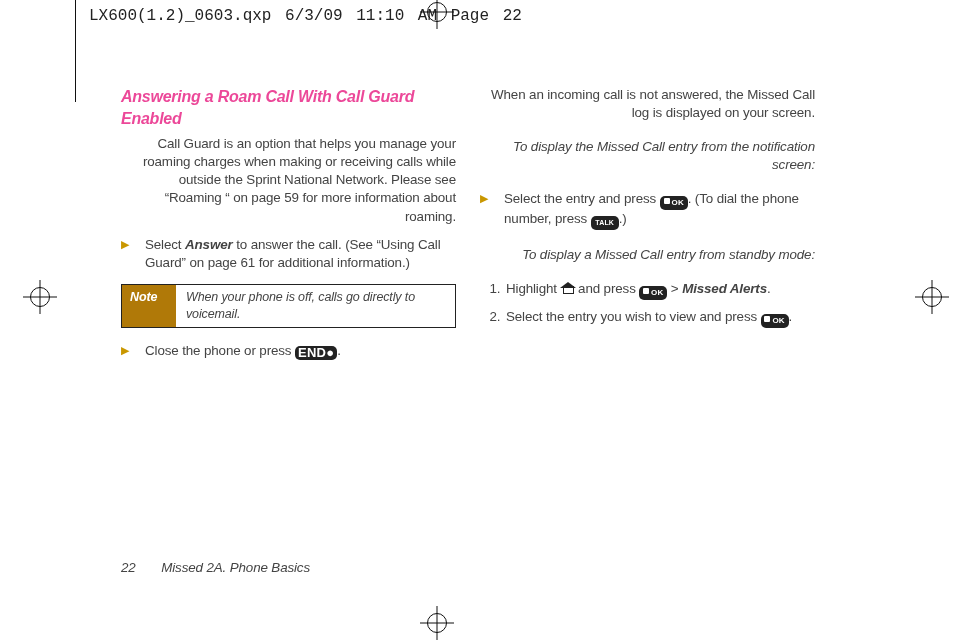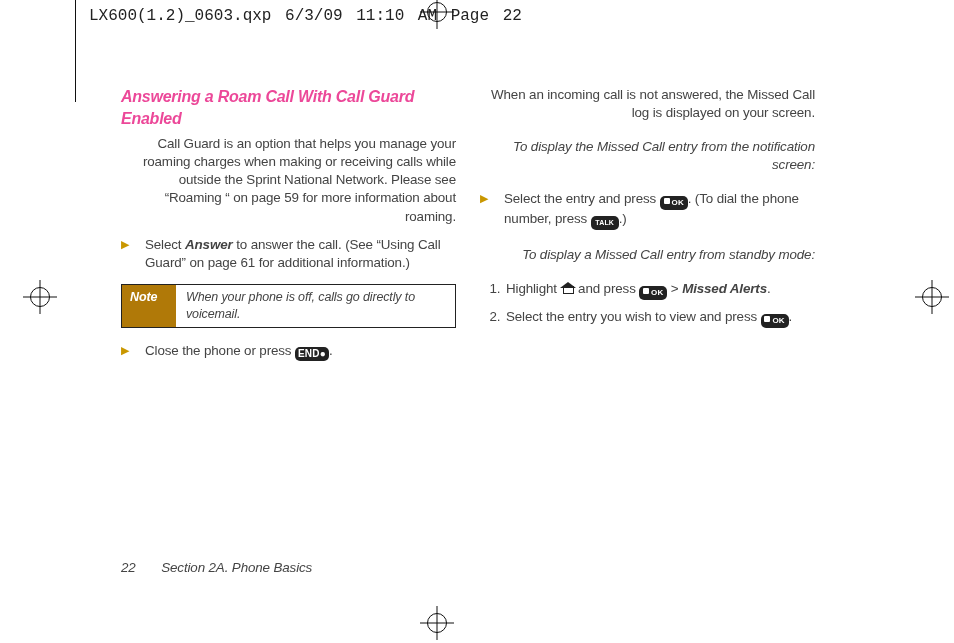--- a/index.html
+++ b/index.html
@@ -40,21 +40,21 @@
   ol.num>li{margin-bottom:8px;padding-left:2px;}
 
   
   .note{border:1px solid #222;display:flex;margin:6px 0 14px 0;font-size:12.5px;}
   .note .lbl{background:#b07908;color:#fff;font-style:italic;padding:4px 8px;font-weight:600;min-width:38px;}
   .note .txt{padding:4px 10px;font-style:italic;flex:1;}
 
   
   .key{display:inline-block;vertical-align:-2px;background:#222;color:#fff;border-radius:5px;height:14px;min-width:22px;padding:0 3px;font-size:8px;line-height:14px;text-align:center;font-family:Arial,sans-serif;font-weight:700;letter-spacing:.02em;}
   .key.ok:before{content:"";display:inline-block;width:6px;height:6px;background:#fff;border-radius:1px;margin-right:2px;vertical-align:1px;}
-  .key.end{font-size:10px}
+  .key.end{font-size:13px}
   .key.talk{font-size:7px}
   .home{display:inline-block;width:14px;height:12px;vertical-align:-1px;position:relative;}
   .home:before{content:"";position:absolute;left:2px;bottom:0;width:9px;height:7px;border:1.4px solid #222;border-top:none;}
   .home:after{content:"";position:absolute;left:-1px;top:0;width:0;height:0;border-left:8px solid transparent;border-right:8px solid transparent;border-bottom:6px solid #222;}
 
   
   .footer{position:absolute;left:121px;top:559px;font-style:italic;color:#444;}
   .footer .pg{display:inline-block;margin-right:22px;}
 </style>
 </head>
@@ -119,16 +119,16 @@
         <span>Highlight </span><span class="home"></span><span> and press </span><span class="key ok">OK</span><span> &gt; </span><span class="kw">Missed Alerts</span><span>.</span>
       </li>
       <li>
         <span>Select the entry you wish to view and press </span><span class="key ok">OK</span><span>.</span>
       </li>
     </ol>
   </div>
 
   <div class="footer">
     <span class="pg">22</span>
-    <span>Section 2A. Phone Basics</span>
+    <span>Missed 2A. Phone Basics</span>
   </div>
 
 </div>
 
 </body></html>

